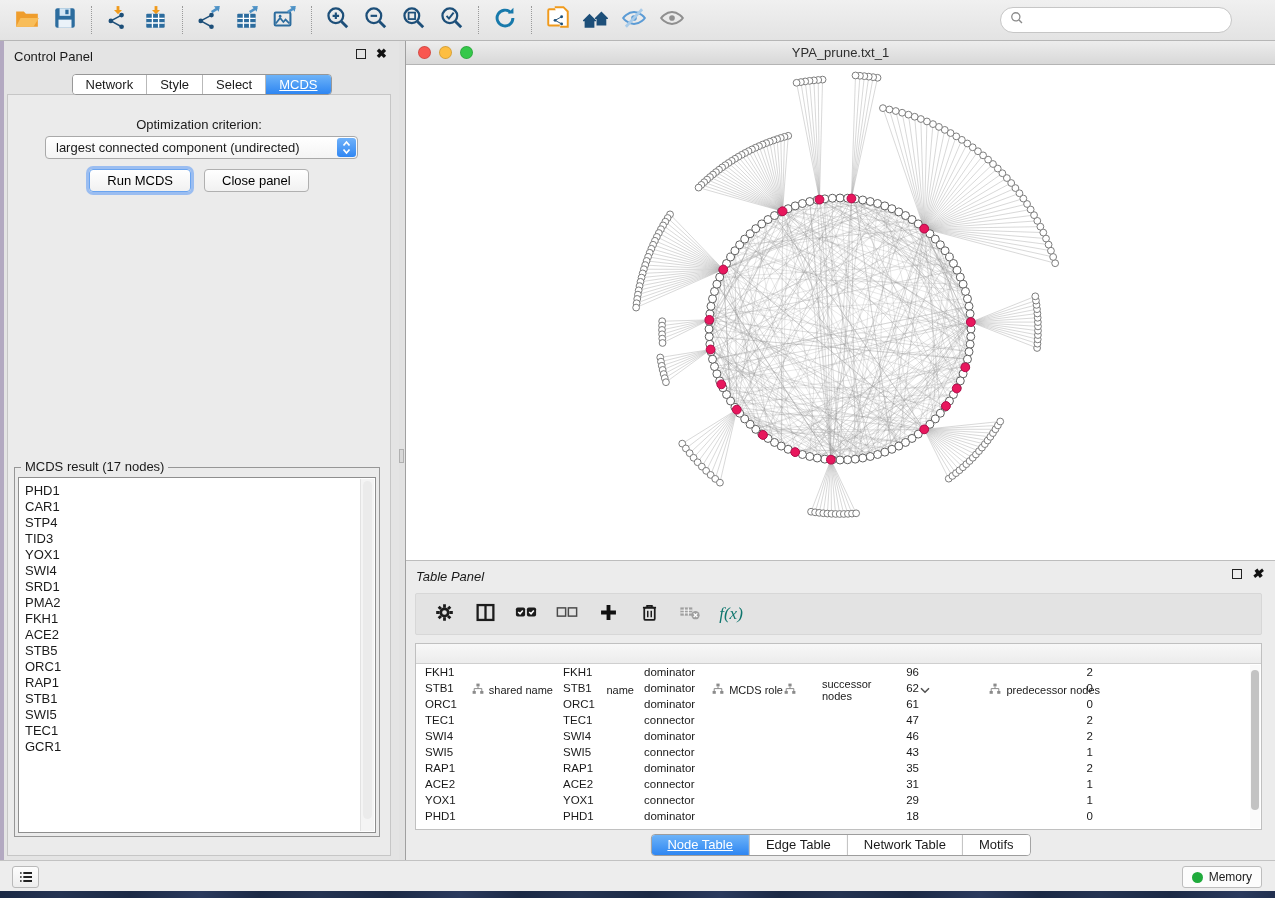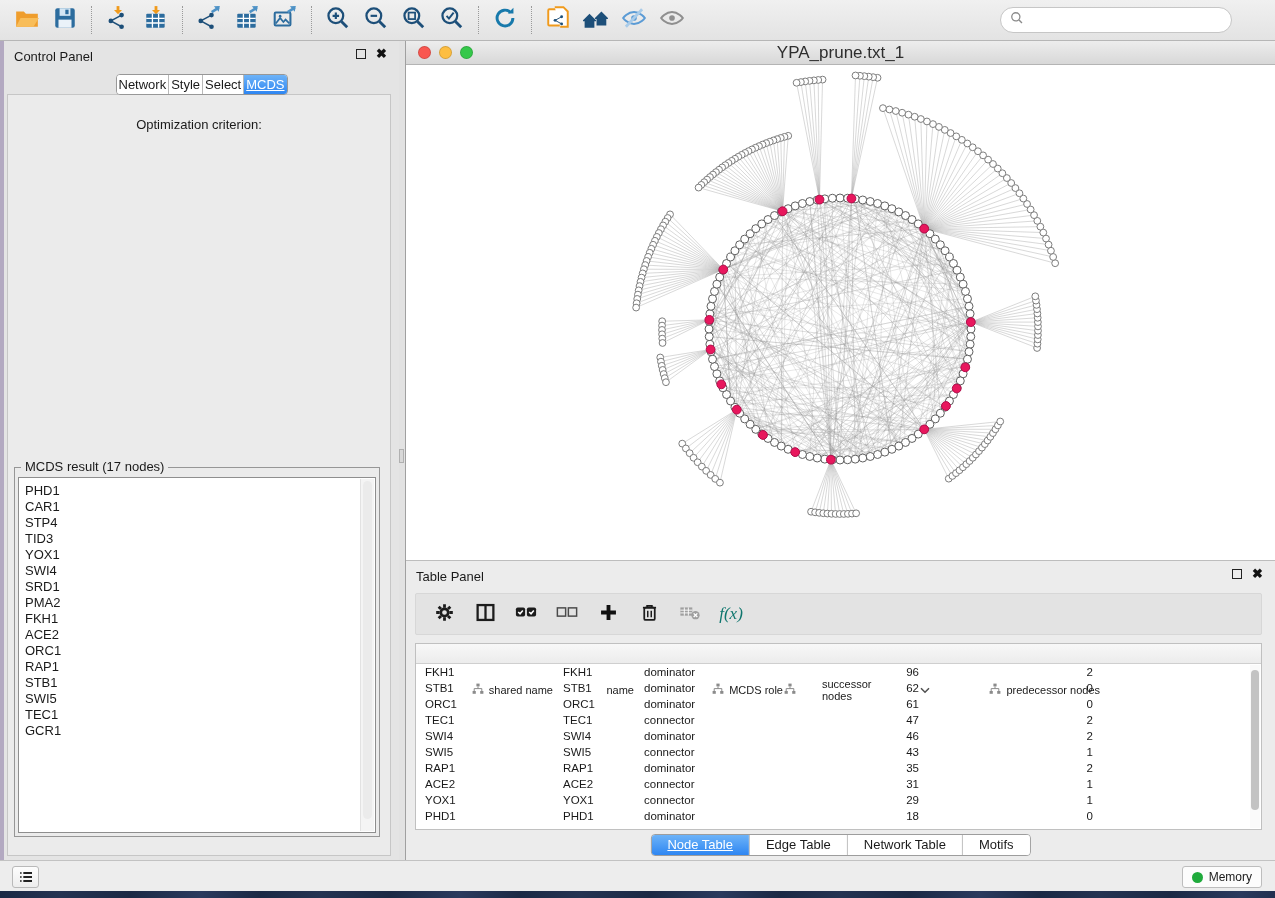--- a/index.html
+++ b/index.html
@@ -21,21 +21,21 @@
   
   .left-strip { position:absolute; left:0; top:41px; width:4px; height:819px; background:#b3a9c1; }
   .control-panel { position:absolute; left:4px; top:41px; width:395px; height:819px; background:#e4e4e4; }
   .cp-header { position:relative; height:30px; }
   .cp-title { position:absolute; left:10px; top:8px; font-size:13px; }
   .win-ctrls { position:absolute; right:12px; top:8px; display:flex; gap:10px; align-items:center; }
   .float-icon { width:10px; height:10px; border:1.6px solid #222; display:inline-block; }
   .close-icon { font-size:13px; font-weight:bold; color:#111; line-height:10px; }
   .cp-tabs { position:absolute; top:33px; left:50%; transform:translateX(-50%); display:flex; height:21px;
              border:1px solid #979797; border-radius:4px; background:#fff; z-index:3; overflow:hidden; }
-  .seg-tab { padding:0 2px; font-size:13px; line-height:19px; border-right:1px solid #b9b9b9; background:#fff; white-space:nowrap; }
+  .seg-tab { padding:0 13px; font-size:13px; line-height:19px; border-right:1px solid #b9b9b9; background:#fff; white-space:nowrap; }
   .seg-tab:last-child { border-right:none; }
   .seg-tab.selected { background:linear-gradient(#6db3f8,#2e86f2); color:#fff;text-decoration:underline; }
   .cp-body { position:absolute; left:3px; right:8px; top:53px; bottom:4px; background:#ebebeb; border:1px solid #c6c6c6; }
   .opt-label { position:absolute; top:22px; width:100%; text-align:center; font-size:13px; }
   .dropdown { position:absolute; left:37px; top:41px; width:313px; height:23px; background:linear-gradient(#fff,#f4f4f4);
               border:1px solid #a9a9a9; border-radius:4px; font-size:13px; line-height:21px; padding-left:10px; }
   .dd-stepper { position:absolute; right:1px; top:1px; width:19px; height:19px; border-radius:3px;
                 background:linear-gradient(#6fb1f9,#3187f3); display:flex; align-items:center; justify-content:center; }
   .btn-row { position:absolute; top:74px; width:100%; display:flex; justify-content:center; gap:13px; }
   .push-btn { height:23px; padding:0 17px; font-size:13px; background:linear-gradient(#ffffff,#f1f1f1);
@@ -51,26 +51,26 @@
 
   
   .splitter { position:absolute; left:399px; top:41px; width:7px; height:819px; background:#e2e2e2; border-right:1px solid #a0a0a0; }
   .splitter-handle { position:absolute; left:0; top:408px; width:5px; height:14px; background:#d8d8d8; border:1px solid #b0b0b0; }
 
   
   .right-area { position:absolute; left:406px; top:41px; right:0; height:819px; background:#ececec; }
   .net-titlebar { position:relative; height:24px; background:linear-gradient(#ededed,#d8d8d8); border-bottom:1px solid #b4b4b4; }
   .lights { position:absolute; left:12px; top:5px; display:flex; gap:8px; }
   .light { width:13px; height:13px; border-radius:50%; border:1px solid rgba(0,0,0,.15); }
-  .net-title { text-align:center; font-size:17px; line-height:24px; color:#2e2e2e; }
+  .net-title { text-align:center; font-size:13px; line-height:24px; color:#2e2e2e; }
   .net-canvas { position:relative; height:495px; background:#fff; }
 
   
   .table-panel { position:absolute; left:0; right:0; top:519px; height:300px; background:#ececec; border-top:1px solid #bdbdbd; }
-  .tp-header { position:relative; height:30px; }
+  .tp-header { position:relative; height:30px;font-style:italic; }
   .tp-title { position:absolute; left:10px; top:8px; font-size:13px; }
   .tp-toolbar { position:absolute; left:9px; right:13px; top:32px; height:42px; background:#e3e3e3;
                 border:1px solid #d7d7d7; border-radius:2px; display:flex; align-items:center; gap:17px; padding-left:16px; }
   .tpt-btn { width:24px; height:24px; display:flex; align-items:center; justify-content:center; }
   .tp-table { position:absolute; left:9px; right:13px; top:82px; height:187px; background:#fff; border:1px solid #c0c0c0; }
   .thead { display:flex; height:20px; background:linear-gradient(#f8f8f8,#ececec); border-bottom:1px solid #cfcfcf; }
   .th { display:flex; align-items:center; justify-content:flex-end; gap:5px; font-size:11px; border-right:1px solid #d4d4d4;margin-top:46px; }
   .th.filler { flex:1; border-right:none; }
   .tr { display:flex; height:16px; align-items:center; font-size:11.5px; }
   .td { overflow:hidden; white-space:nowrap; }
@@ -263,36 +263,50 @@
       </span>
     </div>
     <div class="cp-tabs" id="cp-tabs">
         <span class="seg-tab">Network</span>
         <span class="seg-tab">Style</span>
         <span class="seg-tab">Select</span>
         <span class="seg-tab selected">MCDS</span>
       </div>
     <div class="cp-body">
       <div class="opt-label">Optimization criterion:</div>
+      <div class="dropdown">
+        <span>largest connected component (undirected)</span>
+        <span class="dd-stepper">
+          <svg width="9" height="15" viewBox="0 0 9 15">
+              <path d="M1.5 5.5L4.5 2l3 3.5" fill="none" stroke="#fff" stroke-width="1.7"></path>
+              <path d="M1.5 9.5l3 3.5 3-3.5" fill="none" stroke="#fff" stroke-width="1.7"></path>
+            </svg>
+        </span>
+      </div>
+      <div class="btn-row">
+        <button class="push-btn focus-ring">Run MCDS</button>
+        <button class="push-btn">Close panel</button>
+      </div>
       <div class="result-group">
         <span class="result-legend">MCDS result (17 nodes)</span>
         <div class="result-list" id="result-list">
           <div class="list-scroll">
               <div class="list-thumb"></div>
             </div>
         <div class="result-item">PHD1</div>
             <div class="result-item">CAR1</div>
             <div class="result-item">STP4</div>
             <div class="result-item">TID3</div>
             <div class="result-item">YOX1</div>
             <div class="result-item">SWI4</div>
             <div class="result-item">SRD1</div>
             <div class="result-item">PMA2</div>
             <div class="result-item">FKH1</div>
             <div class="result-item">ACE2</div>
+            <div class="result-item">STB5</div>
             <div class="result-item">ORC1</div>
             <div class="result-item">RAP1</div>
             <div class="result-item">STB1</div>
             <div class="result-item">SWI5</div>
             <div class="result-item">TEC1</div>
             <div class="result-item">GCR1</div>
           </div>
       </div>
     </div>
   </div>

